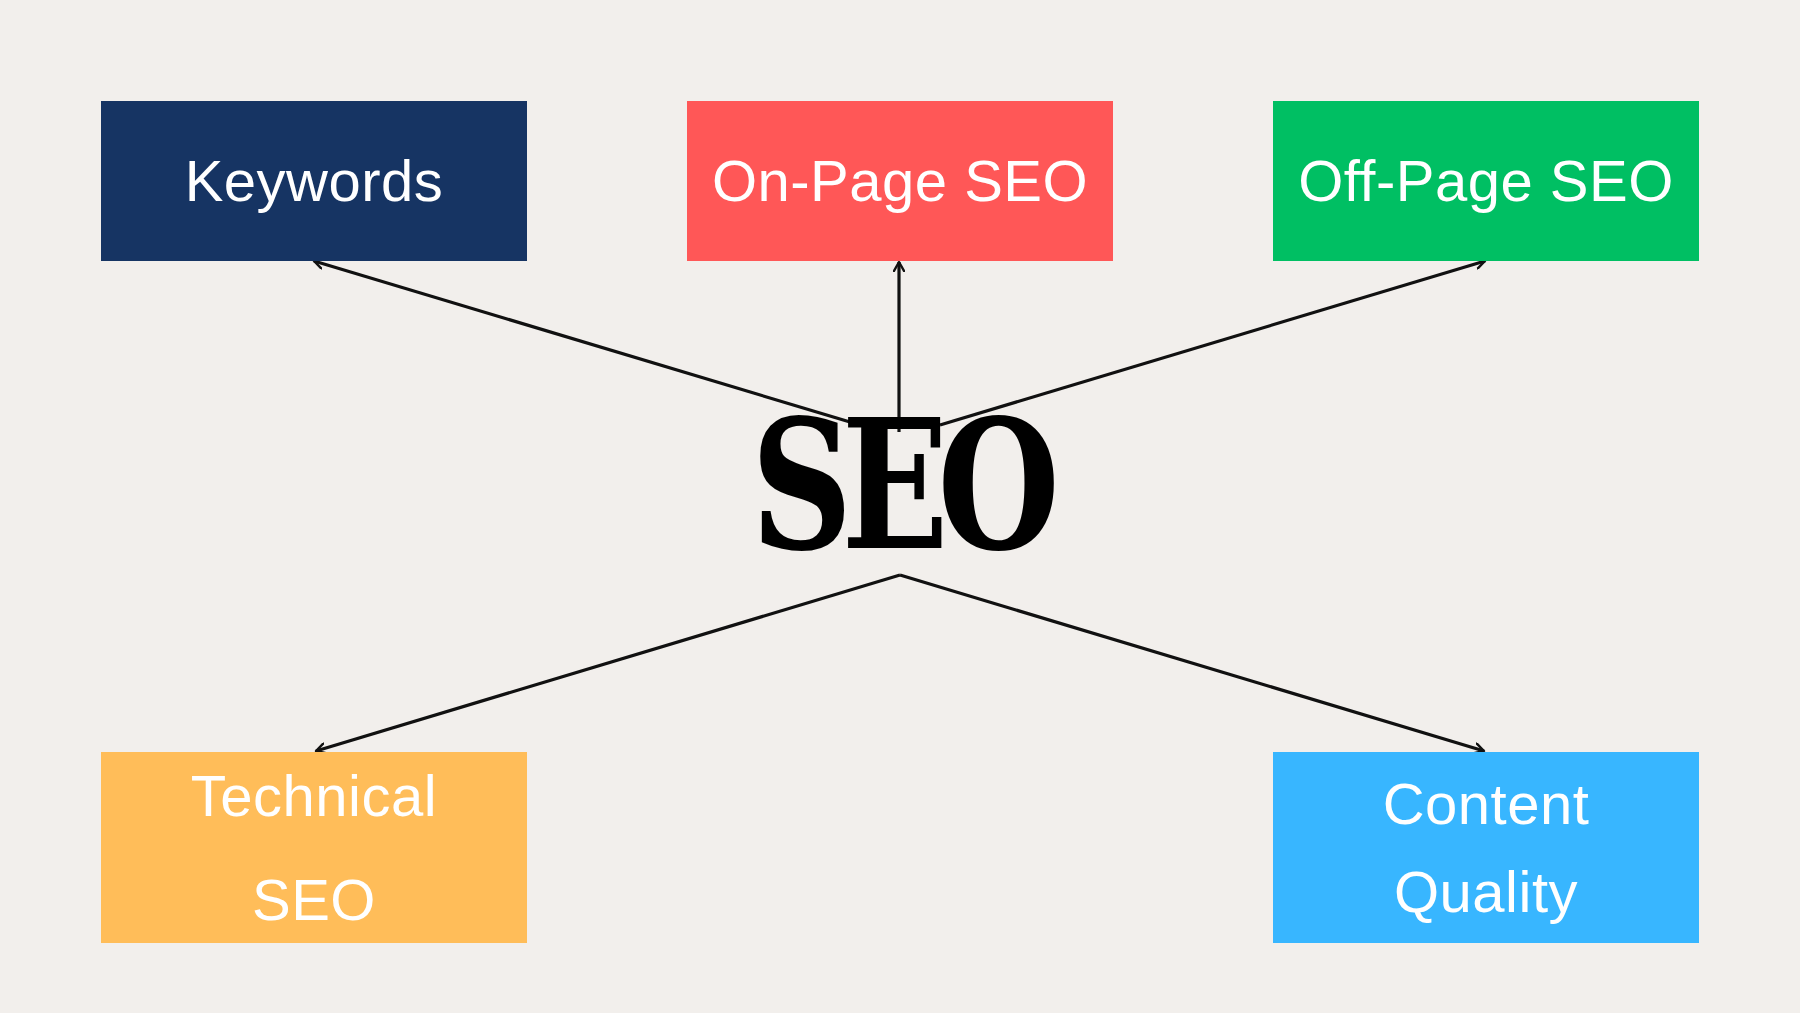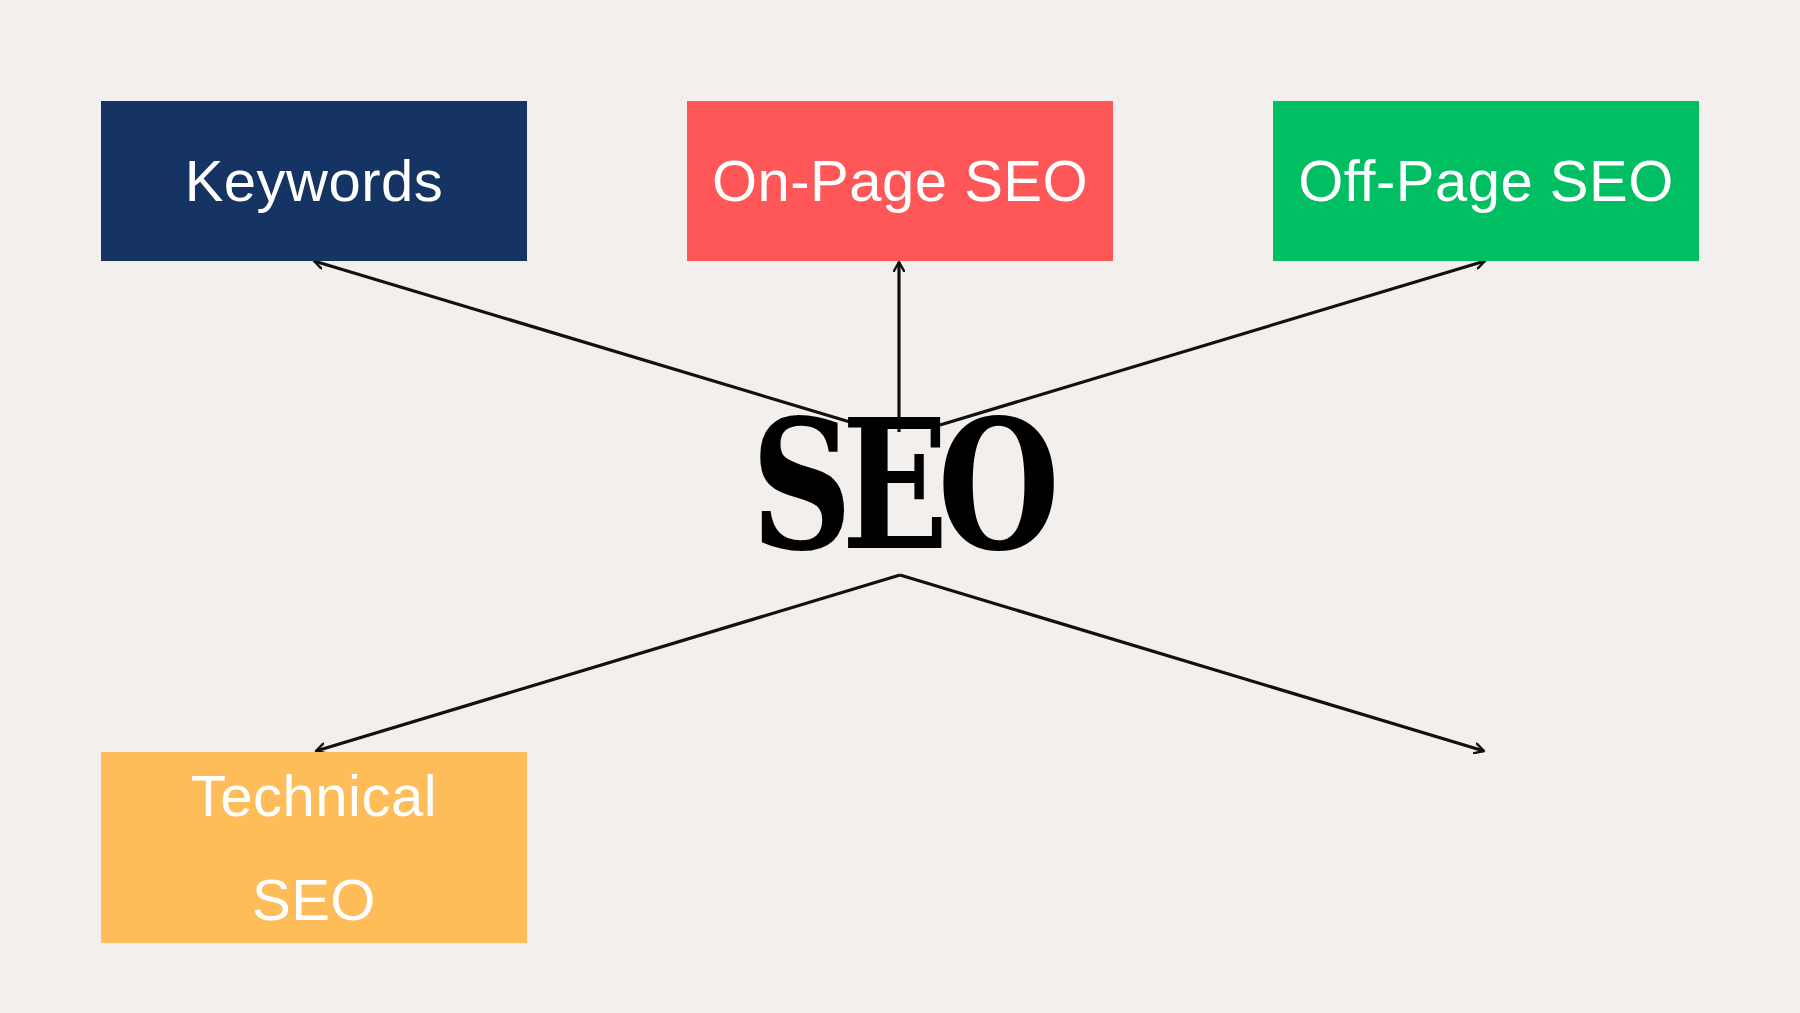--- a/index.html
+++ b/index.html
@@ -100,16 +100,20 @@
 
   <div class="node node-top col-right" style="background:#00BF63;">
     <span>Off-Page SEO</span>
   </div>
 
   <div class="node node-bottom col-left" style="background:#FFBD59;gap:16px;">
     <span>Technical</span>
     <span>SEO</span>
   </div>
 
+  <div class="node node-bottom col-right" style="background:#38B6FF;">
+    <span>Content</span>
+    <span>Quality</span>
+  </div>
 
   <div class="center-title">SEO</div>
 
 </div>
 
 </body></html>

